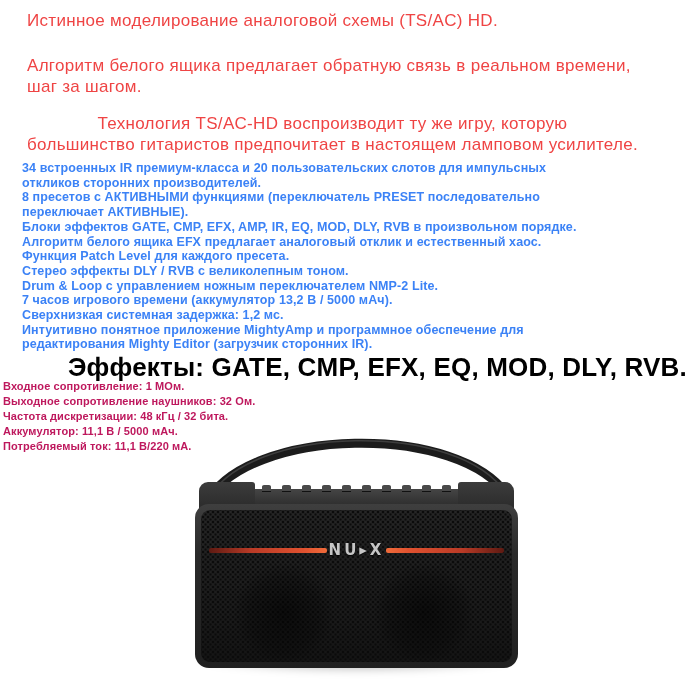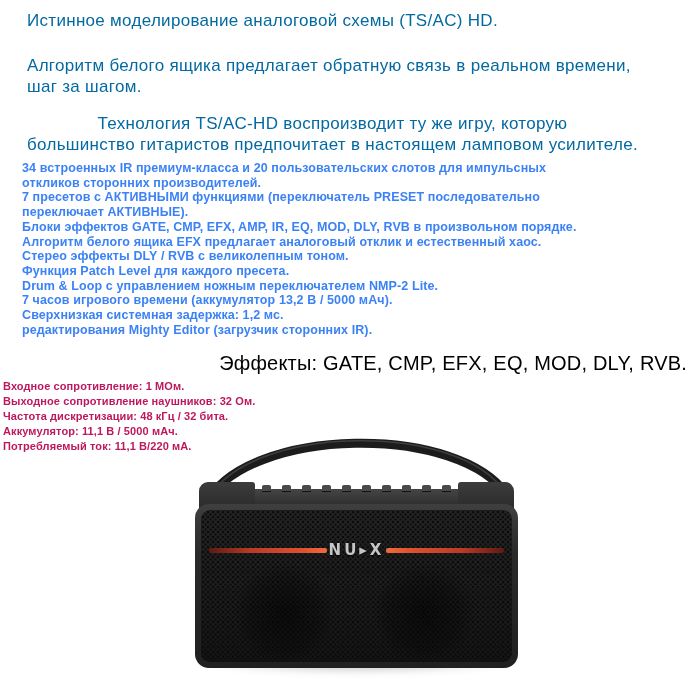--- a/index.html
+++ b/index.html
@@ -5,32 +5,32 @@
   html,body{margin:0;padding:0;}
   body{
     width:700px;height:700px;position:relative;overflow:hidden;
     background:#ffffff;
     font-family:"Liberation Sans","DejaVu Sans",sans-serif;
     -webkit-font-smoothing:antialiased;
   }
   .abs{position:absolute;}
   
   .intro{
-    left:27px;color:#0369a1;font-size:17px;line-height:21px;
+    left:27px;color:#ef4444;font-size:17px;line-height:21px;
     letter-spacing:0.3px;white-space:nowrap;font-weight:400;
   }
   #p1{top:10px;} #p2{top:55px;} #p3{top:113px;text-align:center;}
   
   .features{
     left:22px;top:161px;color:#3b82f6;font-weight:700;
     font-size:12.5px;line-height:14.7px;white-space:nowrap;letter-spacing:0.1px;
   }
   
   .effects-heading{
-    right:13px;top:352px;color:#000;font-weight:400;font-size:20px;
+    right:13px;top:352px;color:#000;font-weight:700;font-size:26px;
     white-space:nowrap;letter-spacing:0.2px;
   }
   
   .specs{
     left:3px;top:379px;color:#be185d;font-weight:700;
     font-size:11px;line-height:15px;white-space:nowrap;letter-spacing:0.1px;
   }
   
   .amp{left:195px;top:412px;width:323px;height:268px;}
   .amp *{position:absolute;}
@@ -97,29 +97,30 @@
   <div>шаг за шагом.</div>
 </div>
 <div class="abs intro" id="p3">
   <div>Технология TS/AC-HD воспроизводит ту же игру, которую</div>
   <div>большинство гитаристов предпочитает в настоящем ламповом усилителе.</div>
 </div>
 
 <div class="abs features">
   <div>34 встроенных IR премиум-класса и 20 пользовательских слотов для импульсных</div>
   <div>откликов сторонних производителей.</div>
-  <div>7 пресетов с АКТИВНЫМИ функциями (переключатель PRESET последовательно</div>
+  <div>8 пресетов с АКТИВНЫМИ функциями (переключатель PRESET последовательно</div>
   <div>переключает АКТИВНЫЕ).</div>
   <div>Блоки эффектов GATE, CMP, EFX, AMP, IR, EQ, MOD, DLY, RVB в произвольном порядке.</div>
   <div>Алгоритм белого ящика EFX предлагает аналоговый отклик и естественный хаос.</div>
+  <div>Функция Patch Level для каждого пресета.</div>
   <div>Стерео эффекты DLY / RVB с великолепным тоном.</div>
-  <div>Функция Patch Level для каждого пресета.</div>
   <div>Drum &amp; Loop с управлением ножным переключателем NMP-2 Lite.</div>
   <div>7 часов игрового времени (аккумулятор 13,2 В / 5000 мАч).</div>
   <div>Сверхнизкая системная задержка: 1,2 мс.</div>
+  <div>Интуитивно понятное приложение MightyAmp и программное обеспечение для</div>
   <div>редактирования Mighty Editor (загрузчик сторонних IR).</div>
 </div>
 
 <div class="abs effects-heading">Эффекты: GATE, CMP, EFX, EQ, MOD, DLY, RVB.</div>
 
 <div class="abs specs">
   <div>Входное сопротивление: 1 МОм.</div>
   <div>Выходное сопротивление наушников: 32 Ом.</div>
   <div>Частота дискретизации: 48 кГц / 32 бита.</div>
   <div>Аккумулятор: 11,1 В / 5000 мАч.</div>

